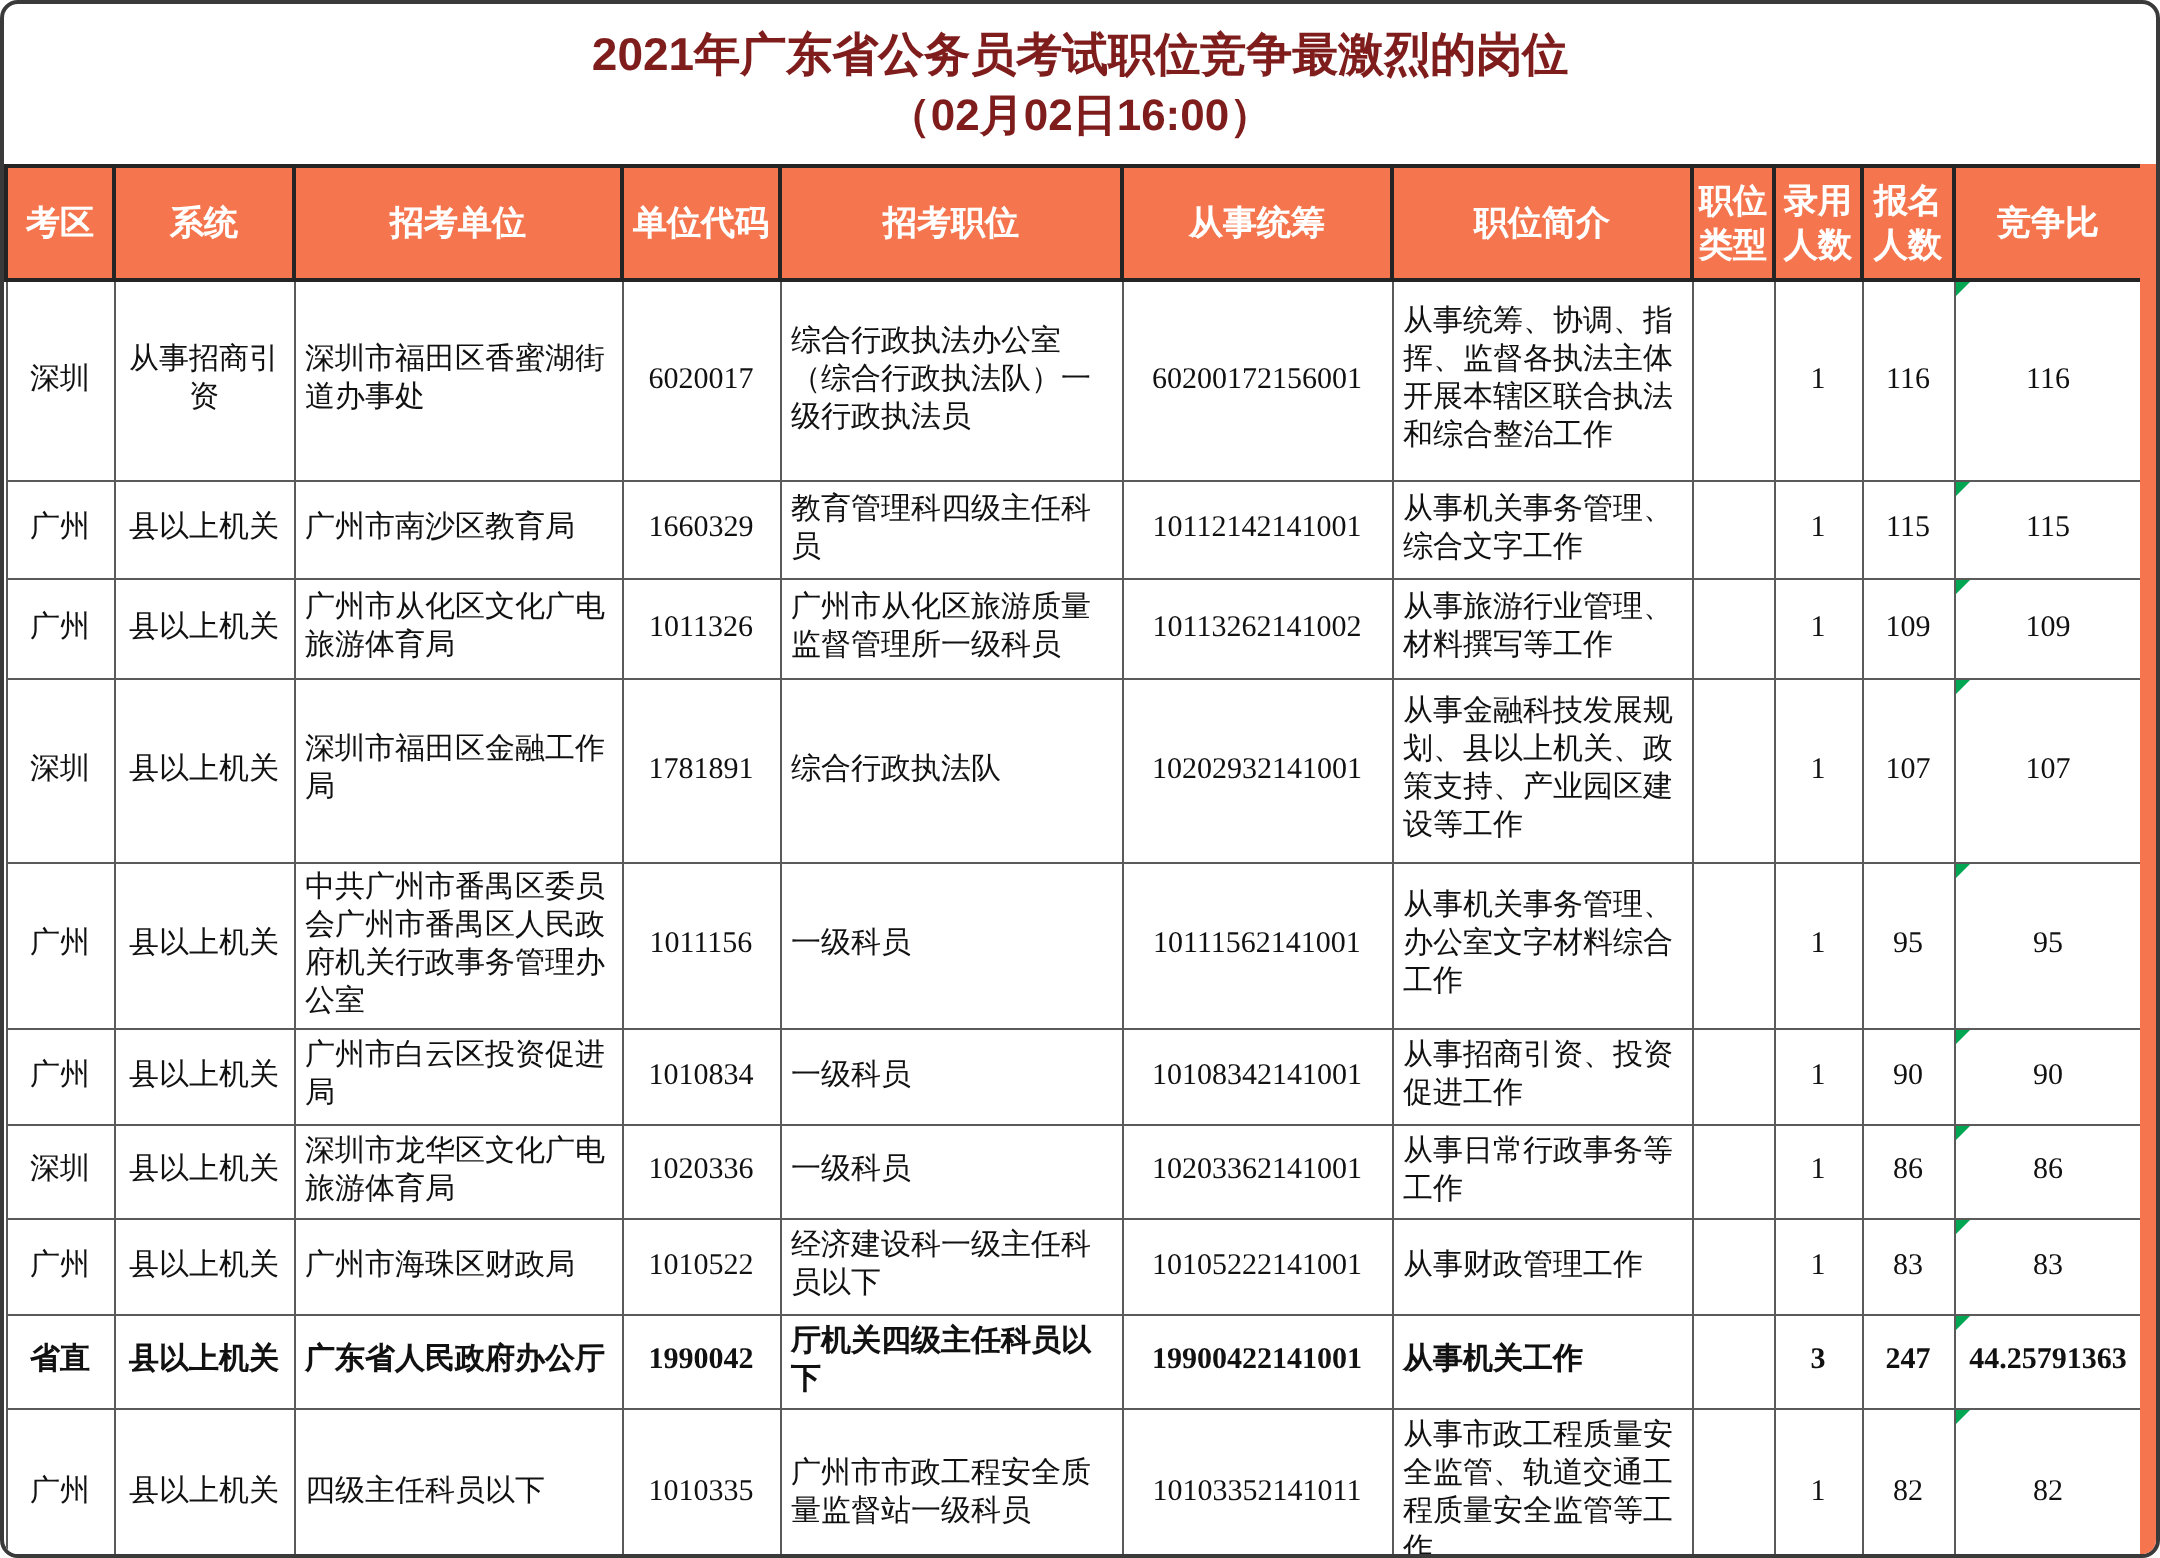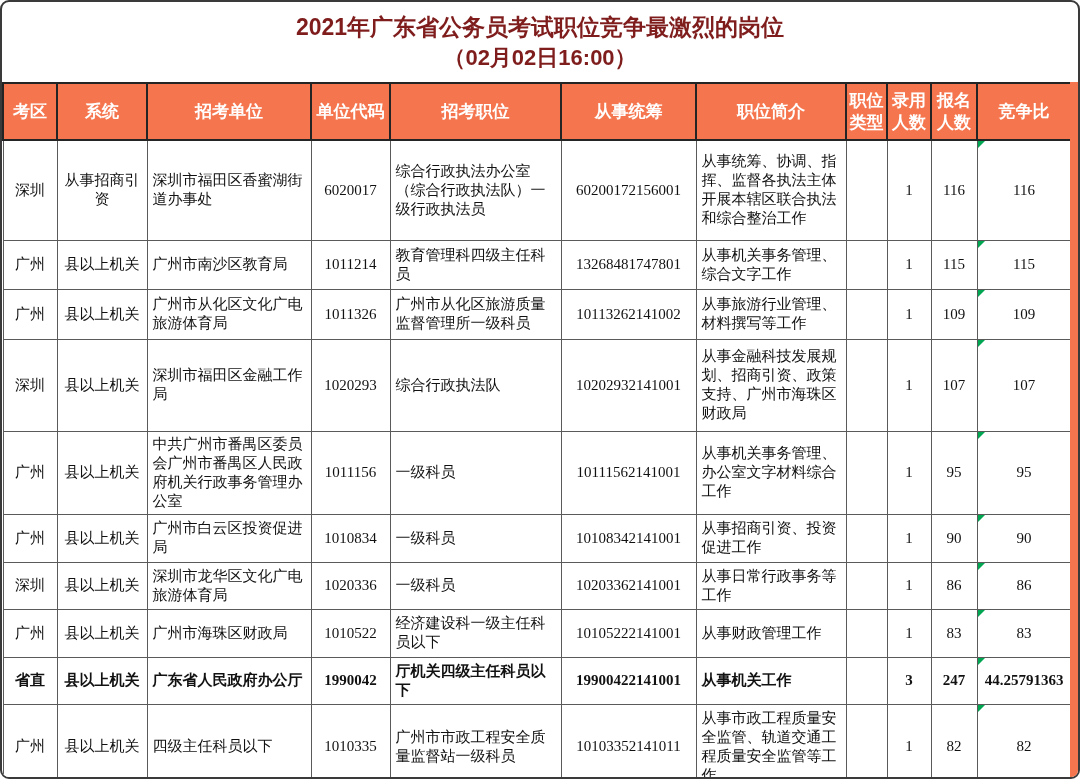--- a/index.html
+++ b/index.html
@@ -104,23 +104,23 @@
     <td><span></span></td>
     <td><span>1</span></td>
     <td><span>116</span></td>
     <td class="ratio-cell"><i class="flag"></i><span>116</span></td>
   </tr>
 
   <tr>
     <td><span>广州</span></td>
     <td><span>县以上机关</span></td>
     <td class="left"><span>广州市南沙区教育局</span></td>
-    <td><span>1011214</span></td>
+    <td><span>1660329</span></td>
     <td class="left"><span>教育管理科四级主任科员</span></td>
-    <td><span>13268481747801</span></td>
+    <td><span>10112142141001</span></td>
     <td class="left"><span>从事机关事务管理、综合文字工作</span></td>
     <td><span></span></td>
     <td><span>1</span></td>
     <td><span>115</span></td>
     <td class="ratio-cell"><i class="flag"></i><span>115</span></td>
   </tr>
 
   <tr>
     <td><span>广州</span></td>
     <td><span>县以上机关</span></td>
@@ -132,24 +132,24 @@
     <td><span></span></td>
     <td><span>1</span></td>
     <td><span>109</span></td>
     <td class="ratio-cell"><i class="flag"></i><span>109</span></td>
   </tr>
 
   <tr>
     <td><span>深圳</span></td>
     <td><span>县以上机关</span></td>
     <td class="left"><span>深圳市福田区金融工作局</span></td>
-    <td><span>1020293</span></td>
+    <td><span>1781891</span></td>
     <td class="left"><span>综合行政执法队</span></td>
     <td><span>10202932141001</span></td>
-    <td class="left"><span>从事金融科技发展规划、招商引资、政策支持、广州市海珠区财政局</span></td>
+    <td class="left"><span>从事金融科技发展规划、县以上机关、政策支持、产业园区建设等工作</span></td>
     <td><span></span></td>
     <td><span>1</span></td>
     <td><span>107</span></td>
     <td class="ratio-cell"><i class="flag"></i><span>107</span></td>
   </tr>
 
   <tr>
     <td><span>广州</span></td>
     <td><span>县以上机关</span></td>
     <td class="left"><span>中共广州市番禺区委员会广州市番禺区人民政府机关行政事务管理办公室</span></td>

